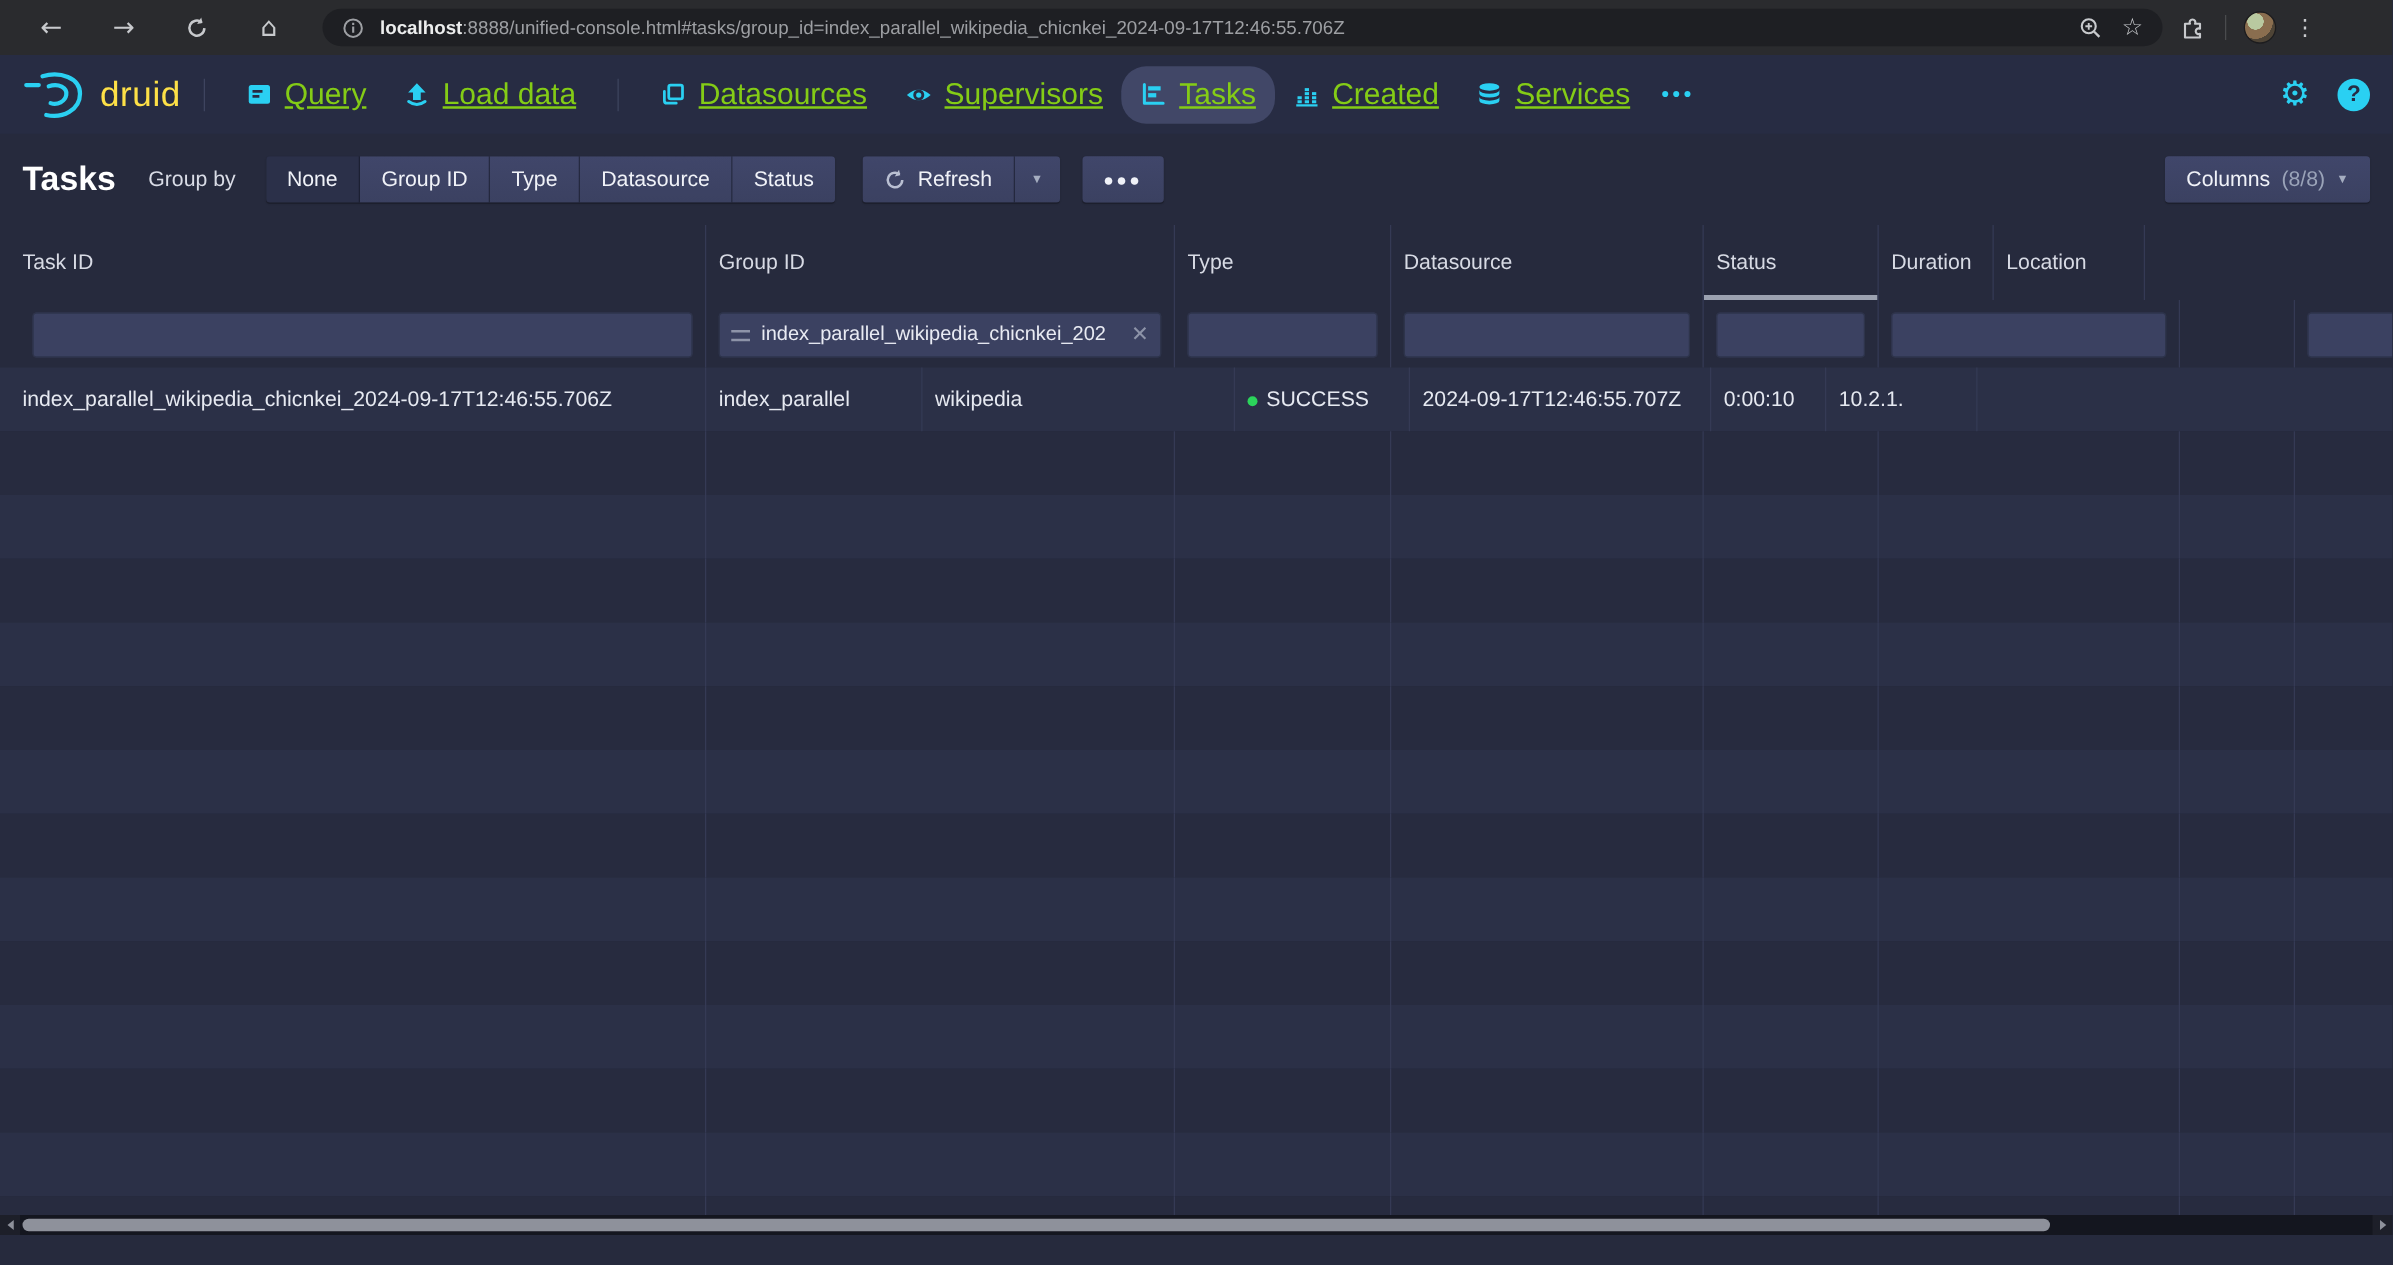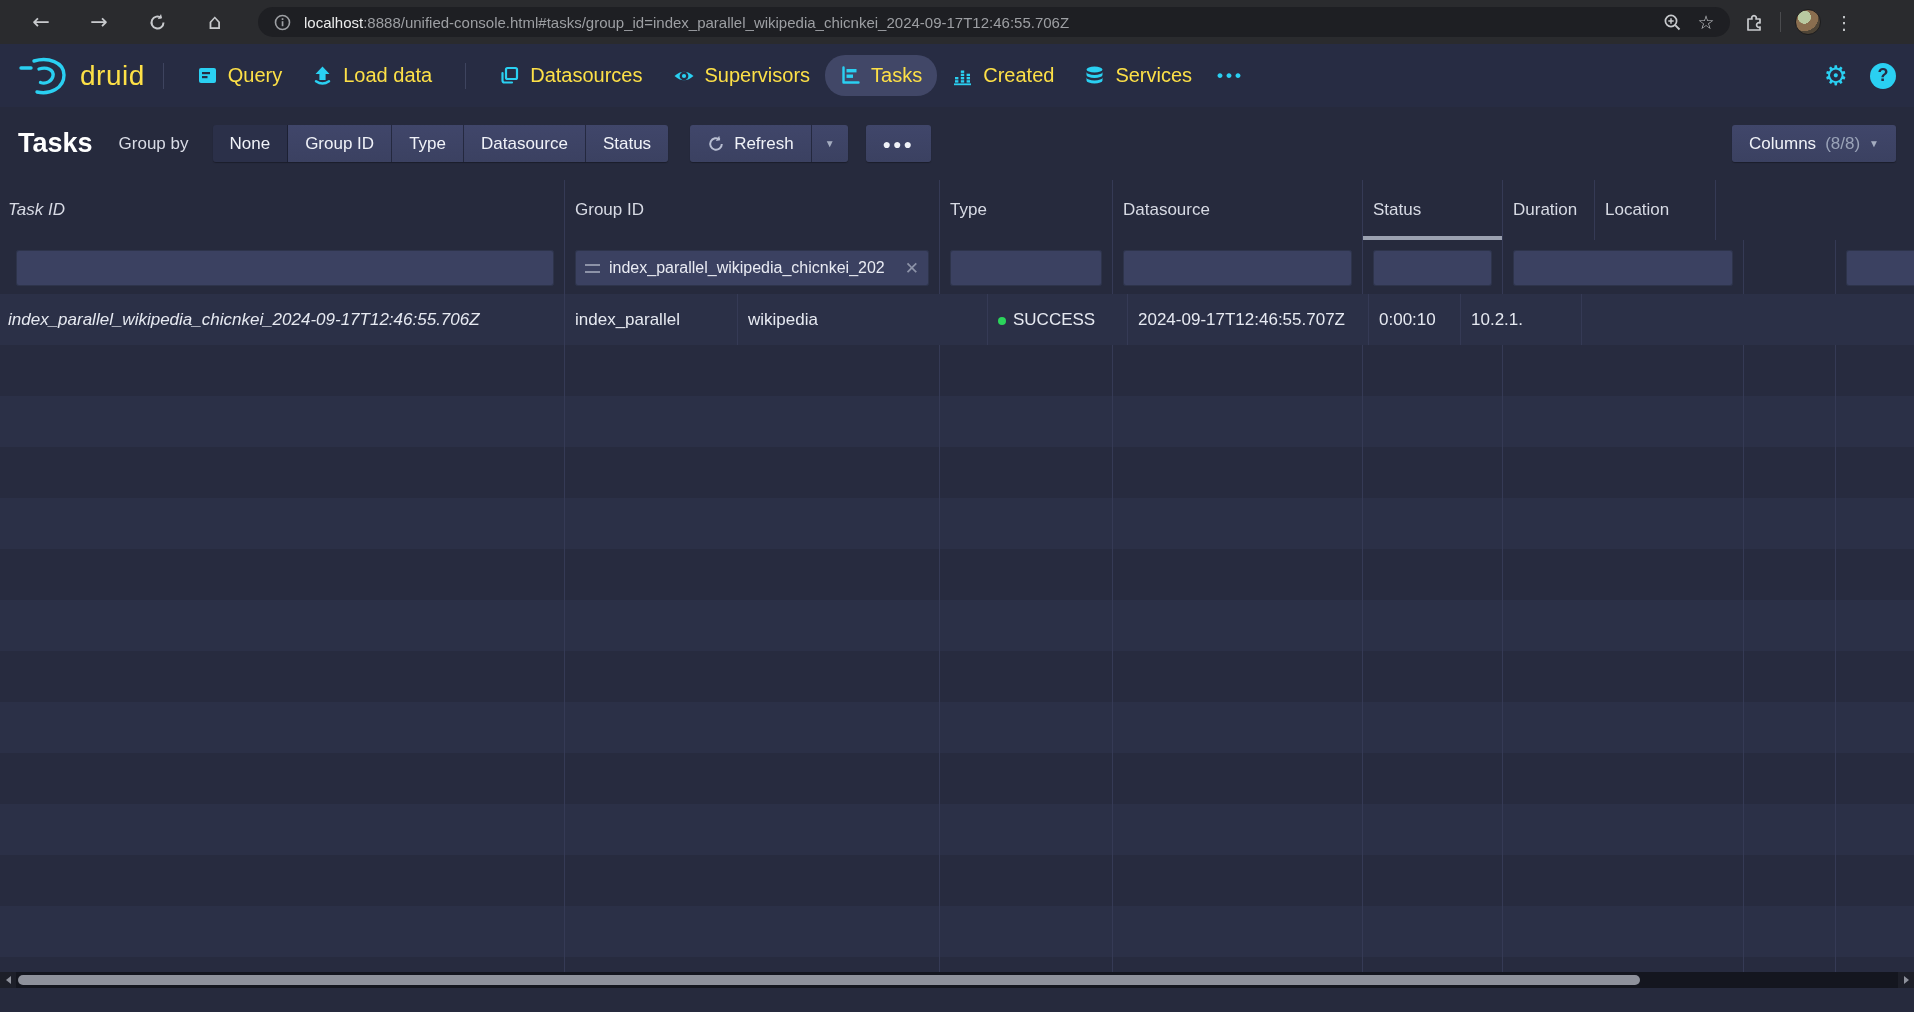--- a/index.html
+++ b/index.html
@@ -19,41 +19,41 @@
   }
   .chrome-btn {
     width:58px; height:36px; display:flex; align-items:center; justify-content:center;
     color:#c8cacd; font-size:21px; cursor:default;
   }
   .omnibox {
     margin-left:14px; width:1472px; height:30px; border-radius:15px;
     background:#1e1f23; display:flex; align-items:center; padding:0 12px; gap:10px;
   }
   .omnibox .url { flex:1; font-size:15px; color:#9d9fa3; white-space:nowrap; overflow:hidden; }
-  .omnibox .url b { color:#eceded; font-weight:normal; }
+  .omnibox .url b { color:#eceded; font-weight:bold; }
   .omni-icon { display:flex; align-items:center; justify-content:center; width:24px; height:24px; }
   .chrome-right { display:flex; align-items:center; margin-left:12px; gap:14px; }
   .chrome-sep { width:1px; height:20px; background:#4a4b4e; }
   .avatar {
     width:26px; height:26px; border-radius:50%;
     background:radial-gradient(circle at 35% 30%, #b9c9a0 0 28%, #8a6e4f 29% 60%, #4e4436 61% 100%);
     border:1px solid #1c1c1e;
   }
   .kebab { color:#c8cacd; font-size:18px; }
 
   
   .navbar {
     height:63px; background:#272c43; display:flex; align-items:center; padding:0 18px;
   }
   .brand { display:flex; align-items:center; gap:8px; }
   .brand-text { color:#fde047; font-size:28px; font-weight:400; letter-spacing:0.5px; }
   .nav-divider { width:1px; height:26px; background:#3e445f; margin:0 18px; }
   .nav-item {
-    display:flex; align-items:center; gap:10px; color:#fde047; font-size:20px;
-    padding:9px 15px; border-radius:20px; cursor:pointer; white-space:nowrap;
+    display:flex; align-items:center; gap:10px; color:#84cc16; font-size:24px;
+    padding:9px 15px; border-radius:20px; cursor:pointer; white-space:nowrap;text-decoration:underline;
   }
   .nav-item.active { background:#414767; }
   .nav-more { padding:9px 10px; color:#2ad0f2; font-size:17px; letter-spacing:3px; font-weight:bold; }
   .nav-spacer { flex:1; }
   .nav-gear { color:#2ad0f2; font-size:27px; margin-right:22px; }
   .nav-help {
     width:26px; height:26px; border-radius:50%; background:#2ad0f2; color:#272c43;
     display:flex; align-items:center; justify-content:center; font-size:18px; font-weight:bold;
   }
 
@@ -76,21 +76,21 @@
   .btn.more-btn { margin-left:18px; border-radius:3px; letter-spacing:2px; font-size:14px; box-shadow:0 1px 1px rgba(0,0,0,.3); }
   .btn.columns-btn { margin-left:auto; border-radius:3px; box-shadow:0 1px 1px rgba(0,0,0,.3); }
   .columns-count { color:#9aa3b8; }
 
   
   .grid { position:absolute; top:180px; left:0; width:1914px; height:792px; overflow:hidden; }
   .grid-inner { width:1957px; }
   .c0{width:565px;} .c1{width:375px;} .c2{width:173px;} .c3{width:250px;}
   .c4{width:140px;} .c5{width:241px;} .c6{width:92px;} .c7{width:121px;}
   .cell { flex:none; border-right:1px solid #353a55; padding:0 10px; overflow:hidden; white-space:nowrap; }
-  .cell.first { padding-left:8px;font-style:italic; }
+  .cell.first { padding-left:18px; }
   .thead { display:flex; height:60px; background:#262a3d; }
   .hcell { display:flex; align-items:center; font-size:17px; color:#d7dae4; cursor:pointer; }
   .hcell.sorted { box-shadow:inset 0 -4px 0 0 #9ba1b0; }
   .tfilter { display:flex; height:54px; background:#262a3d; }
   .fcell { padding-top:10px; }
   .finput {
     height:36px; background:#3b4161; border-radius:3px;
     display:flex; align-items:center; padding:0 10px; gap:9px;
     box-shadow:inset 0 0 0 1px rgba(16,22,26,.3);
   }

